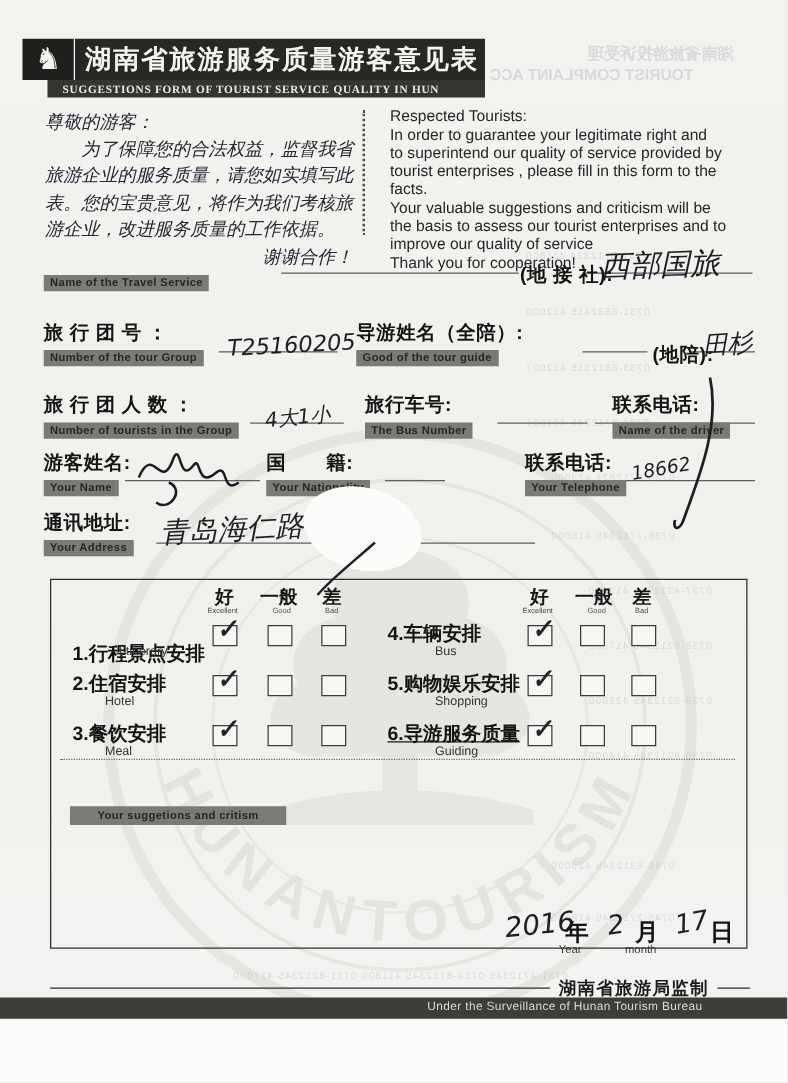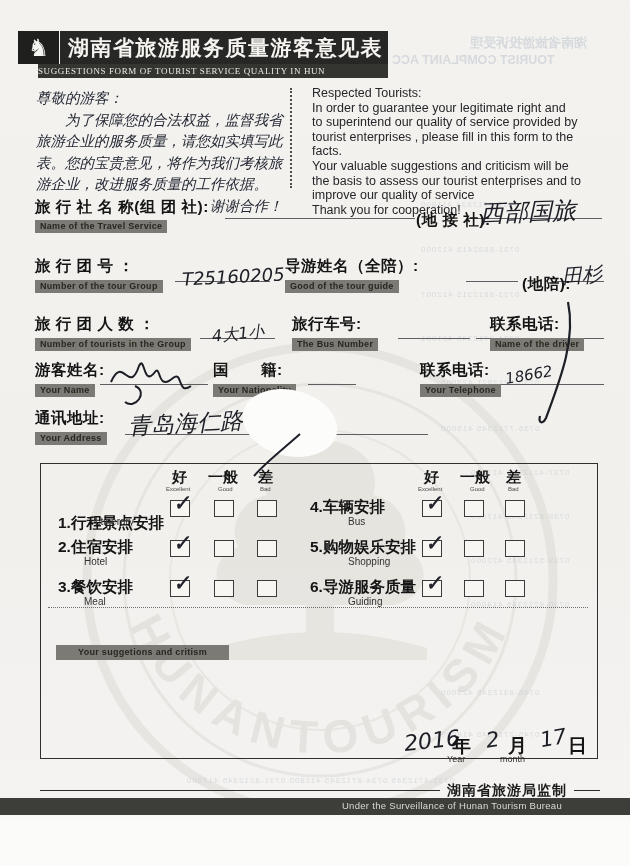--- a/index.html
+++ b/index.html
@@ -6,22 +6,22 @@
   .page{position:relative;width:630px;height:866px;margin:0 auto;overflow:hidden;
         background:linear-gradient(180deg,#f3f2ef 0%,#f1f0ed 60%,#f4f3f1 93%,#fbfbfa 95%);
         font-family:"Liberation Sans",sans-serif;}
   
   .logo-box{position:absolute;left:18px;top:31px;width:41px;height:33px;background:#1f1f1e;
             color:#f4f4f0;font-size:24px;line-height:33px;text-align:center;}
   .title-bar{position:absolute;left:60px;top:31px;width:328px;height:33px;background:#272725;}
   .title-bar h1{margin:0;padding:0 0 0 8px;font-size:21px;line-height:33px;color:#f5f4f0;
             letter-spacing:1.5px;font-weight:bold;white-space:nowrap;}
   .subtitle-bar{position:absolute;left:38px;top:64px;width:350px;height:14px;background:#343431;
-            color:#eceae4;font-family:"Liberation Serif",serif;font-weight:normal;font-size:9px;
-            line-height:14px;letter-spacing:.6px;box-sizing:border-box;white-space:nowrap;}
+            color:#eceae4;font-family:"Liberation Serif",serif;font-weight:bold;font-size:9px;
+            line-height:14px;letter-spacing:.6px;padding-left:12px;box-sizing:border-box;white-space:nowrap;}
   
   .bleed{position:absolute;transform:scaleX(-1);color:#bfc5cf;opacity:.55;filter:blur(.4px);
          white-space:nowrap;font-weight:bold;}
   .bleed-row{position:absolute;transform:scaleX(-1);color:#b9bfc8;opacity:.45;filter:blur(.4px);
          font-size:8px;letter-spacing:1px;white-space:nowrap;}
   
   .intro-cn{position:absolute;left:36px;top:88px;width:252px;font-size:14.5px;line-height:21.5px;
          color:#232733;font-style:italic;white-space:pre-line;}
   .intro-divider{position:absolute;left:290px;top:88px;height:100px;border-left:2px dotted #4c4c4c;}
   .intro-en{position:absolute;left:312px;top:86px;width:304px;font-size:12.5px;line-height:14.6px;
@@ -121,21 +121,20 @@
   <div class="uline" style="left:466px;top:281px;width:52px;"></div>
   <div class="uline" style="left:552px;top:281px;width:52px;"></div>
   <div class="uline" style="left:200px;top:338px;width:75px;"></div>
   <div class="uline" style="left:398px;top:338px;width:72px;"></div>
   <div class="uline" style="left:476px;top:338px;width:128px;"></div>
   <div class="uline" style="left:100px;top:384px;width:108px;"></div>
   <div class="uline" style="left:308px;top:384px;width:48px;"></div>
   <div class="uline" style="left:498px;top:384px;width:106px;"></div>
   <div class="uline" style="left:125px;top:434px;width:303px;"></div>
 
-  <span class="lbl z1" style="left:35px;top:197px;">旅 行 社 名 称(组 团 社):</span>
   <span class="sub z1" style="left:35px;top:220px;">Name  of  the  Travel  Service</span>
   <span class="lbl z1" style="left:416px;top:210px;">(地 接 社):</span>
   <span class="hw z1" style="left:480px;top:196px;font-size:24px;transform:rotate(-2deg);">西部国旅</span>
 
   <span class="lbl z1" style="left:35px;top:256px;">旅 行 团 号 ：</span>
   <span class="sub z1" style="left:35px;top:280px;">Number of the tour Group</span>
   <span class="hw z1" style="left:182px;top:266px;font-size:18px;transform:rotate(-3deg);">T25160205</span>
   <span class="lbl z1" style="left:285px;top:256px;">导游姓名（全陪）:</span>
   <span class="sub z1" style="left:285px;top:280px;">Good  of  the  tour  guide</span>
   <span class="lbl z1" style="left:522px;top:274px;">(地陪):</span>
@@ -240,21 +239,21 @@
   <span class="cbx" style="left:422px;top:540px;">
       <span class="tick">✓</span>
     </span>
   <span class="cbx" style="left:464px;top:540px;">
       <span class="tick"></span>
     </span>
   <span class="cbx" style="left:505px;top:540px;">
       <span class="tick"></span>
     </span>
 
-  <span class="rl" style="left:310px;top:577px;">6.导游服务质量</span>
+  <span class="rl" style="left:310px;top:577px;text-decoration:underline;">6.导游服务质量</span>
   <span class="rl-en" style="left:348px;top:596px;">Guiding</span>
   <span class="cbx" style="left:422px;top:580px;">
       <span class="tick">✓</span>
     </span>
   <span class="cbx" style="left:464px;top:580px;">
       <span class="tick"></span>
     </span>
   <span class="cbx" style="left:505px;top:580px;">
       <span class="tick"></span>
     </span>

